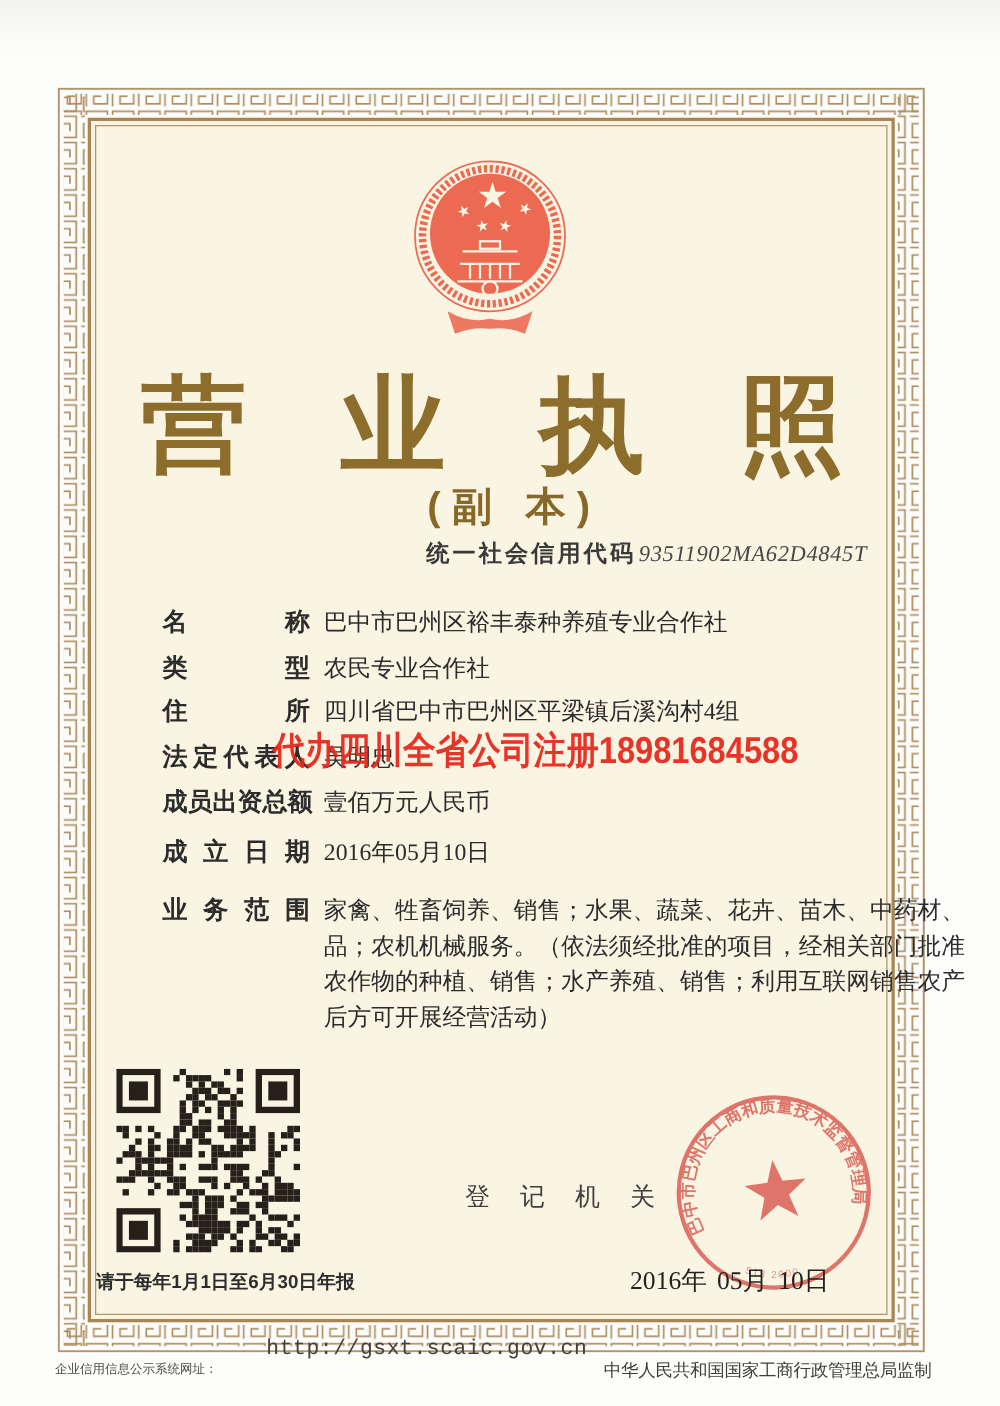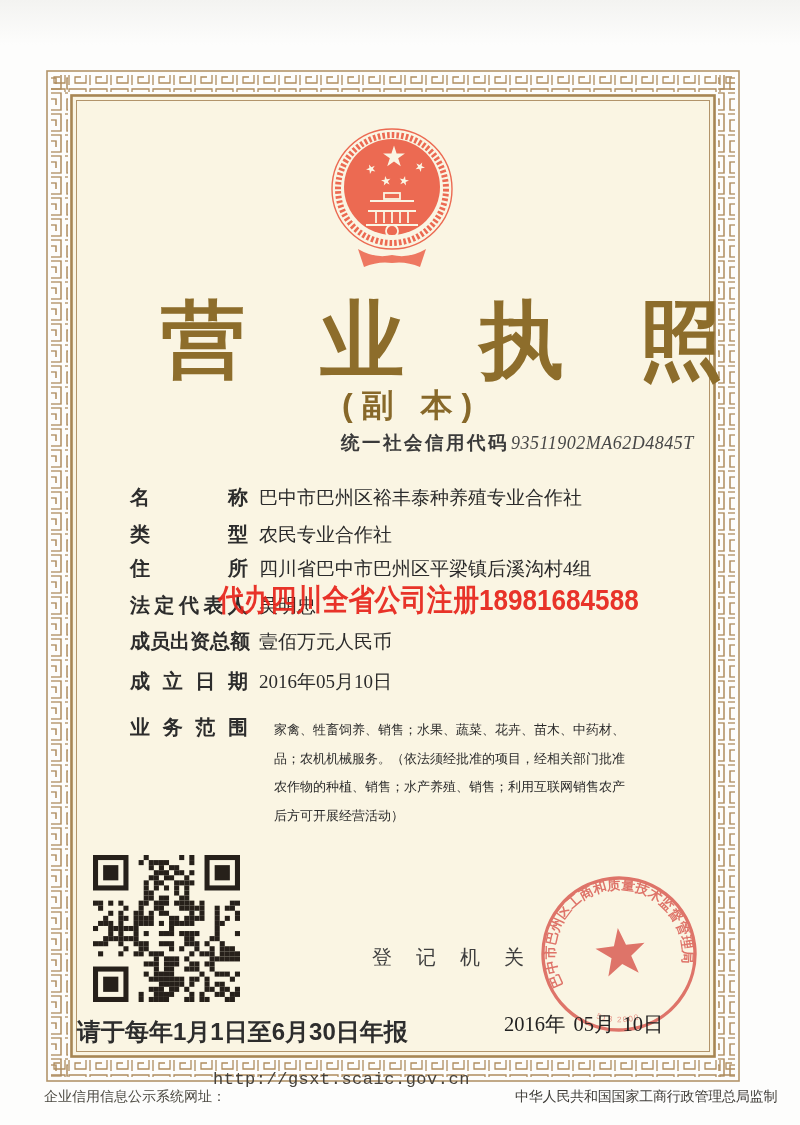--- a/index.html
+++ b/index.html
@@ -6,56 +6,56 @@
   .scan{
     position:relative;width:800px;height:1125px;overflow:hidden;
     background:linear-gradient(180deg,#f3f3f1 0,#fdfdfc 45px,#fdfdfc 100%);
     font-family:"Liberation Sans",sans-serif;
   }
   .abs{position:absolute;}
   
   .title{
     left:48px;top:284px;width:692px;text-align:center;
     font-size:84px;font-weight:900;letter-spacing:26px;color:#8d6d2b;
-    text-indent:26px;white-space:nowrap;padding-left:48px;
+    text-indent:26px;white-space:nowrap;
   }
   .subtitle{
     left:48px;top:384px;width:692px;text-align:center;
     font-size:32px;font-weight:700;letter-spacing:9px;color:#876829;
     text-indent:9px;white-space:nowrap;padding-left:13px;
   }
   
   .credit{left:341px;top:430px;display:flex;gap:2px;align-items:baseline;white-space:nowrap;}
   .clabel{font-size:18.5px;font-weight:700;letter-spacing:2.5px;color:#3a3a3a;}
   .ccode{font-family:"Liberation Serif",serif;font-size:18px;letter-spacing:.5px;color:#474747;font-style:italic;}
   
   .row{position:absolute;left:130px;display:flex;align-items:baseline;white-space:nowrap;}
   .flabel{display:inline-flex;justify-content:space-between;width:118px;
           font-size:20px;font-weight:600;color:#2c2c2c;flex:none;}
   .fvalue{margin-left:11px;font-family:"Liberation Serif",serif;font-size:19px;color:#2b2b2b;}
   .r-name{top:484px}.r-type{top:521px}.r-addr{top:555px}.r-legal{top:592px}
   .r-cap{top:628px}.r-est{top:668px}.r-scope{top:714px}
-  .scope-lines{margin-left:26px;font-family:Liberation Sans, sans-serif;font-size:13px;
+  .scope-lines{margin-left:11px;font-family:Liberation Sans, sans-serif;font-size:19px;
                color:#2b2b2b;line-height:28.5px;white-space:nowrap;}
   
   .watermark{
     left:218px;top:580px;font-size:30px;font-weight:600;color:#e7231a;
     white-space:nowrap;transform:scaleX(.87);transform-origin:left top;opacity:.92;z-index:6;
   }
   
-  .annual{left:77px;top:1016px;font-size:24px;font-weight:600;color:#2d2d2d;white-space:nowrap;}
+  .annual{left:77px;top:1016px;font-size:15px;font-weight:600;color:#2d2d2d;white-space:nowrap;}
   .regn{left:372px;top:944px;display:inline-flex;justify-content:space-between;width:152px;
         font-size:20px;font-weight:500;color:#3f3f3f;}
   .dateline{left:504px;top:1010px;display:flex;column-gap:8px;align-items:baseline;
             font-family:"Liberation Serif",serif;font-size:20.5px;color:#222;z-index:5;}
   .url{left:213px;top:1070px;font-family:"Liberation Mono",monospace;font-size:17px;
        letter-spacing:.5px;color:#44403a;z-index:7;}
-  .foot-l{left:44px;top:1088px;font-family:Liberation Serif, serif;font-size:14px;color:#4c4a42;white-space:nowrap;}
+  .foot-l{left:44px;top:1088px;font-family:Liberation Serif, serif;font-size:10px;color:#4c4a42;white-space:nowrap;}
   .foot-r{left:483px;top:1088px;font-family:"Liberation Serif",serif;font-size:14px;
-          letter-spacing:-.2px;color:#3f3d38;white-space:nowrap;margin-left:32px;}
+          letter-spacing:-.2px;color:#3f3d38;white-space:nowrap;}
   .stamp{left:527px;top:862px;z-index:4;}
   .qr{left:93px;top:855px;}
   svg{display:block;}
 </style>
 </head>
 <body>
 
 <div class="scan">
 
   <svg class="abs" style="left:46px;top:70px;" width="694" height="1012" viewBox="0 0 694 1012">

